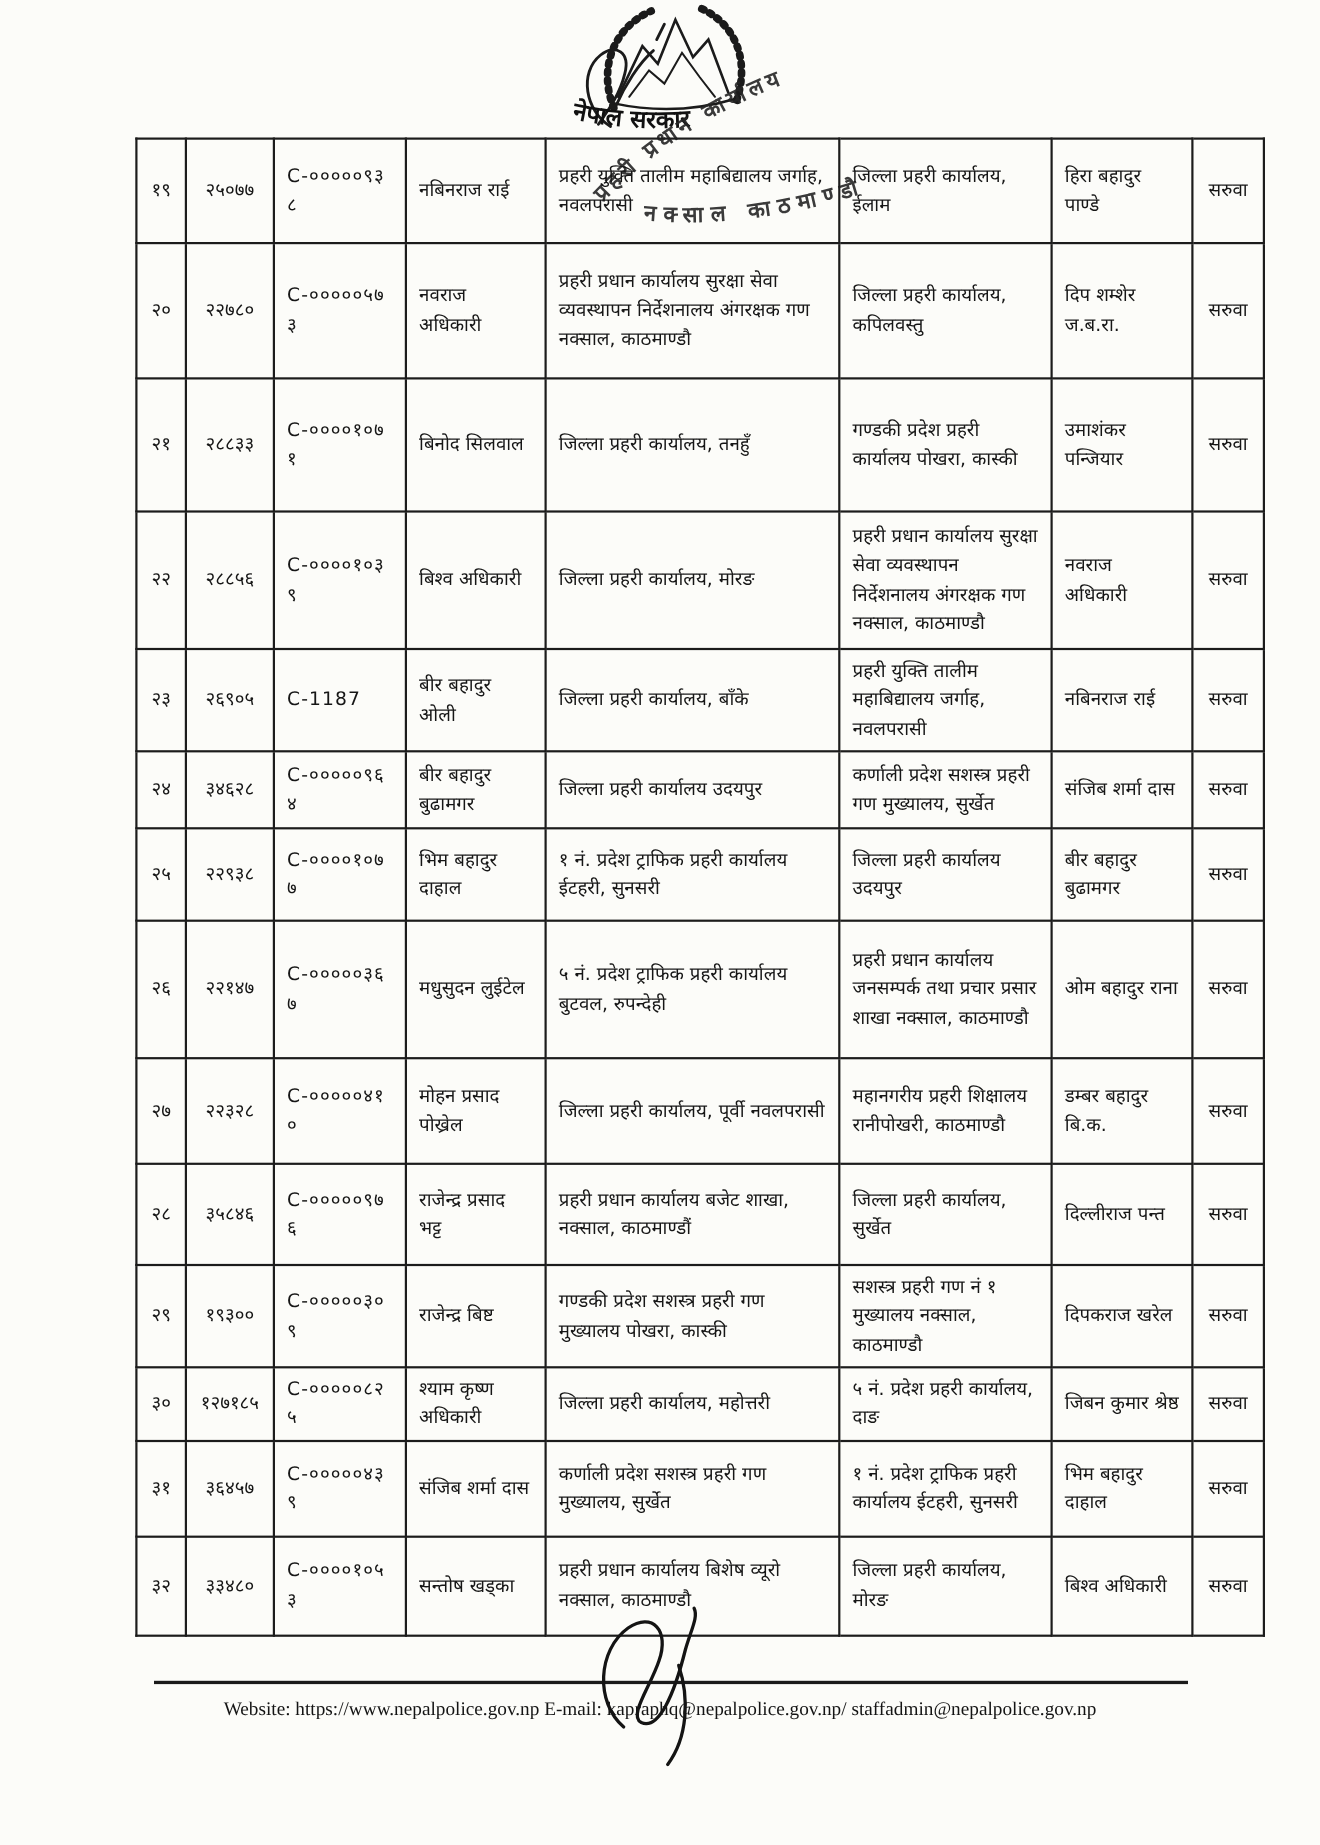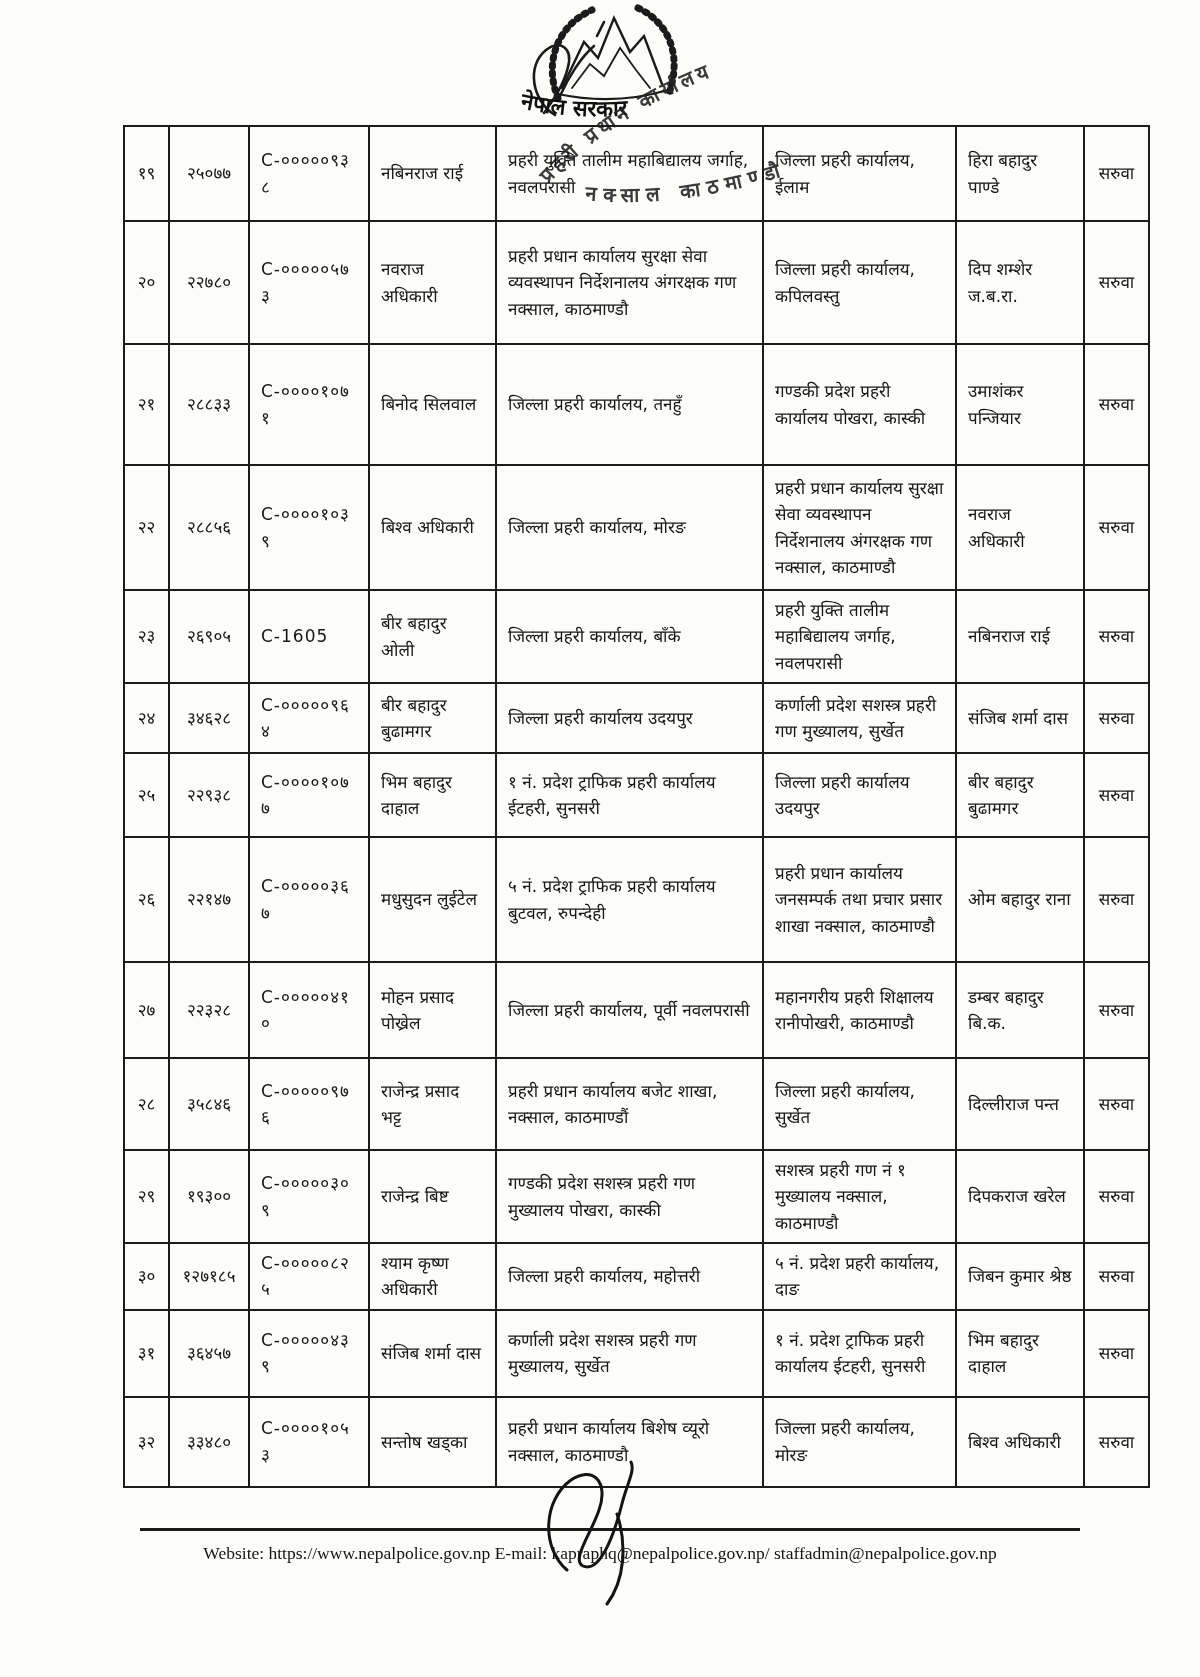--- a/index.html
+++ b/index.html
@@ -148,21 +148,21 @@
       <td class="c-code">C-००००१०३९</td>
       <td class="c-name">बिश्व अधिकारी</td>
       <td class="c-from">जिल्ला प्रहरी कार्यालय, मोरङ</td>
       <td class="c-to">प्रहरी प्रधान कार्यालय सुरक्षा सेवा व्यवस्थापन निर्देशनालय अंगरक्षक गण नक्साल, काठमाण्डौ</td>
       <td class="c-repl">नवराज अधिकारी</td>
       <td class="c-action">सरुवा</td>
     </tr>
         <tr>
       <td class="c-sn">२३</td>
       <td class="c-no">२६९०५</td>
-      <td class="c-code">C-1605</td>
+      <td class="c-code">C-1187</td>
       <td class="c-name">बीर बहादुर ओली</td>
       <td class="c-from">जिल्ला प्रहरी कार्यालय, बाँके</td>
       <td class="c-to">प्रहरी युक्ति तालीम महाबिद्यालय जर्गाह, नवलपरासी</td>
       <td class="c-repl">नबिनराज राई</td>
       <td class="c-action">सरुवा</td>
     </tr>
         <tr>
       <td class="c-sn">२४</td>
       <td class="c-no">३४६२८</td>
       <td class="c-code">C-०००००९६४</td>

